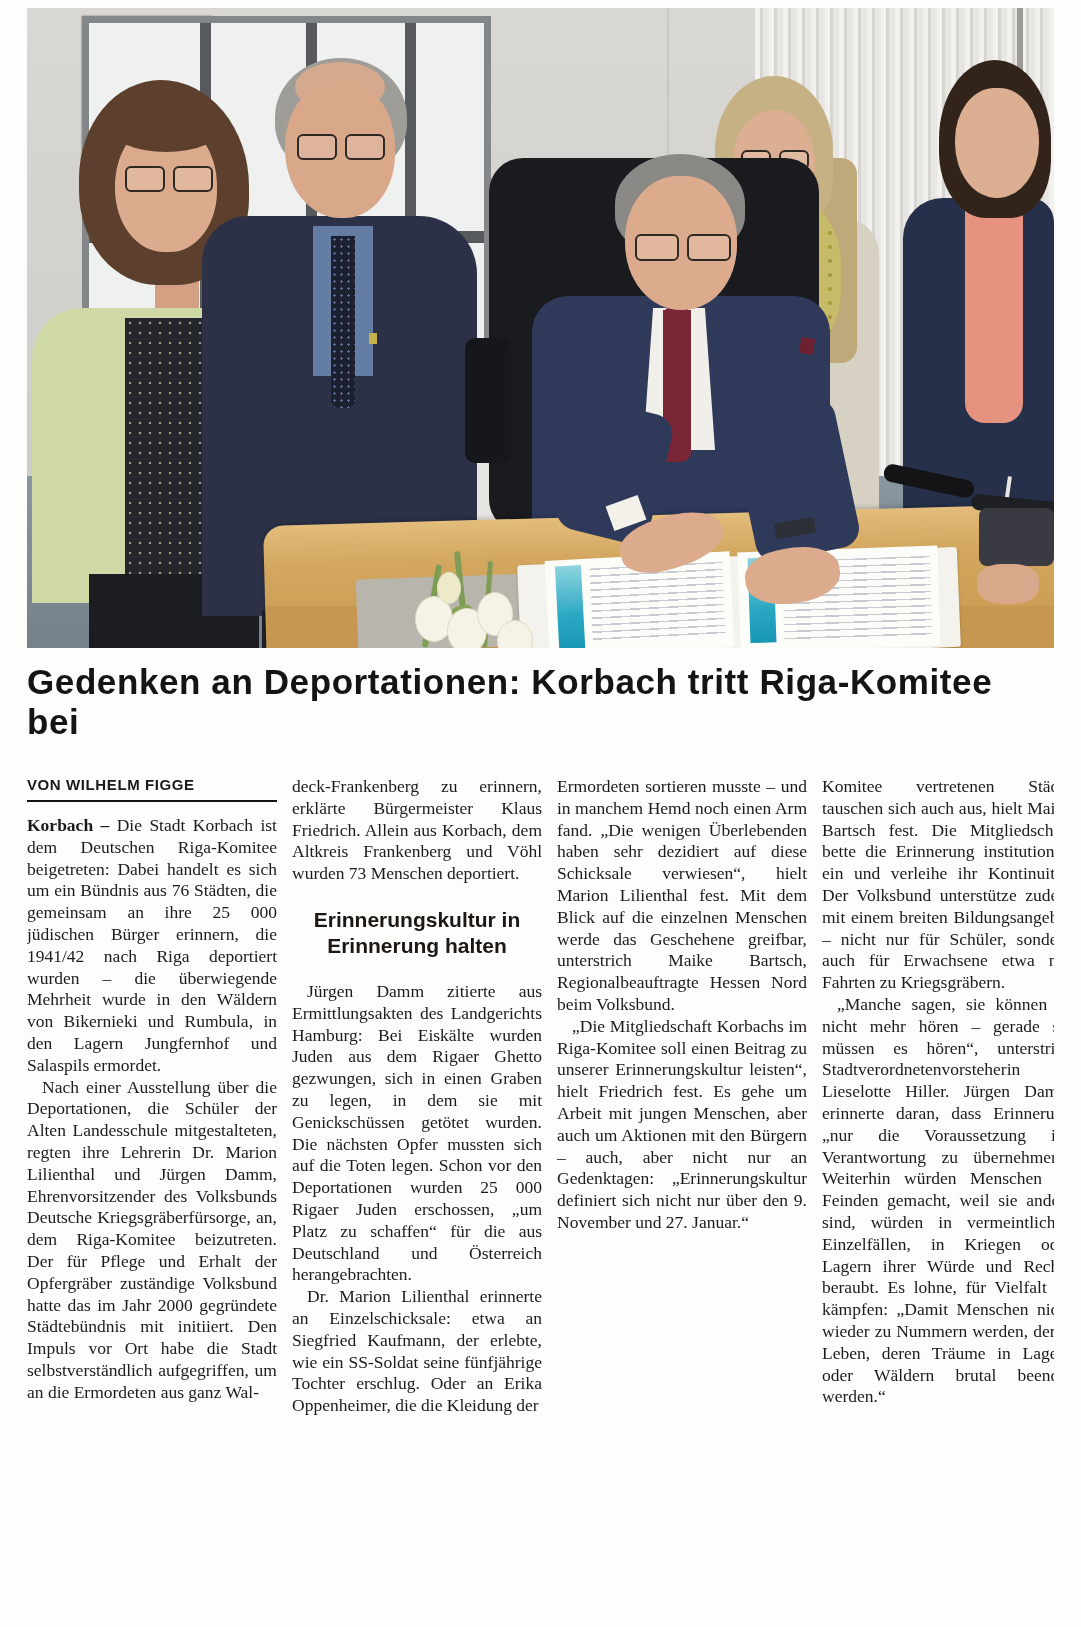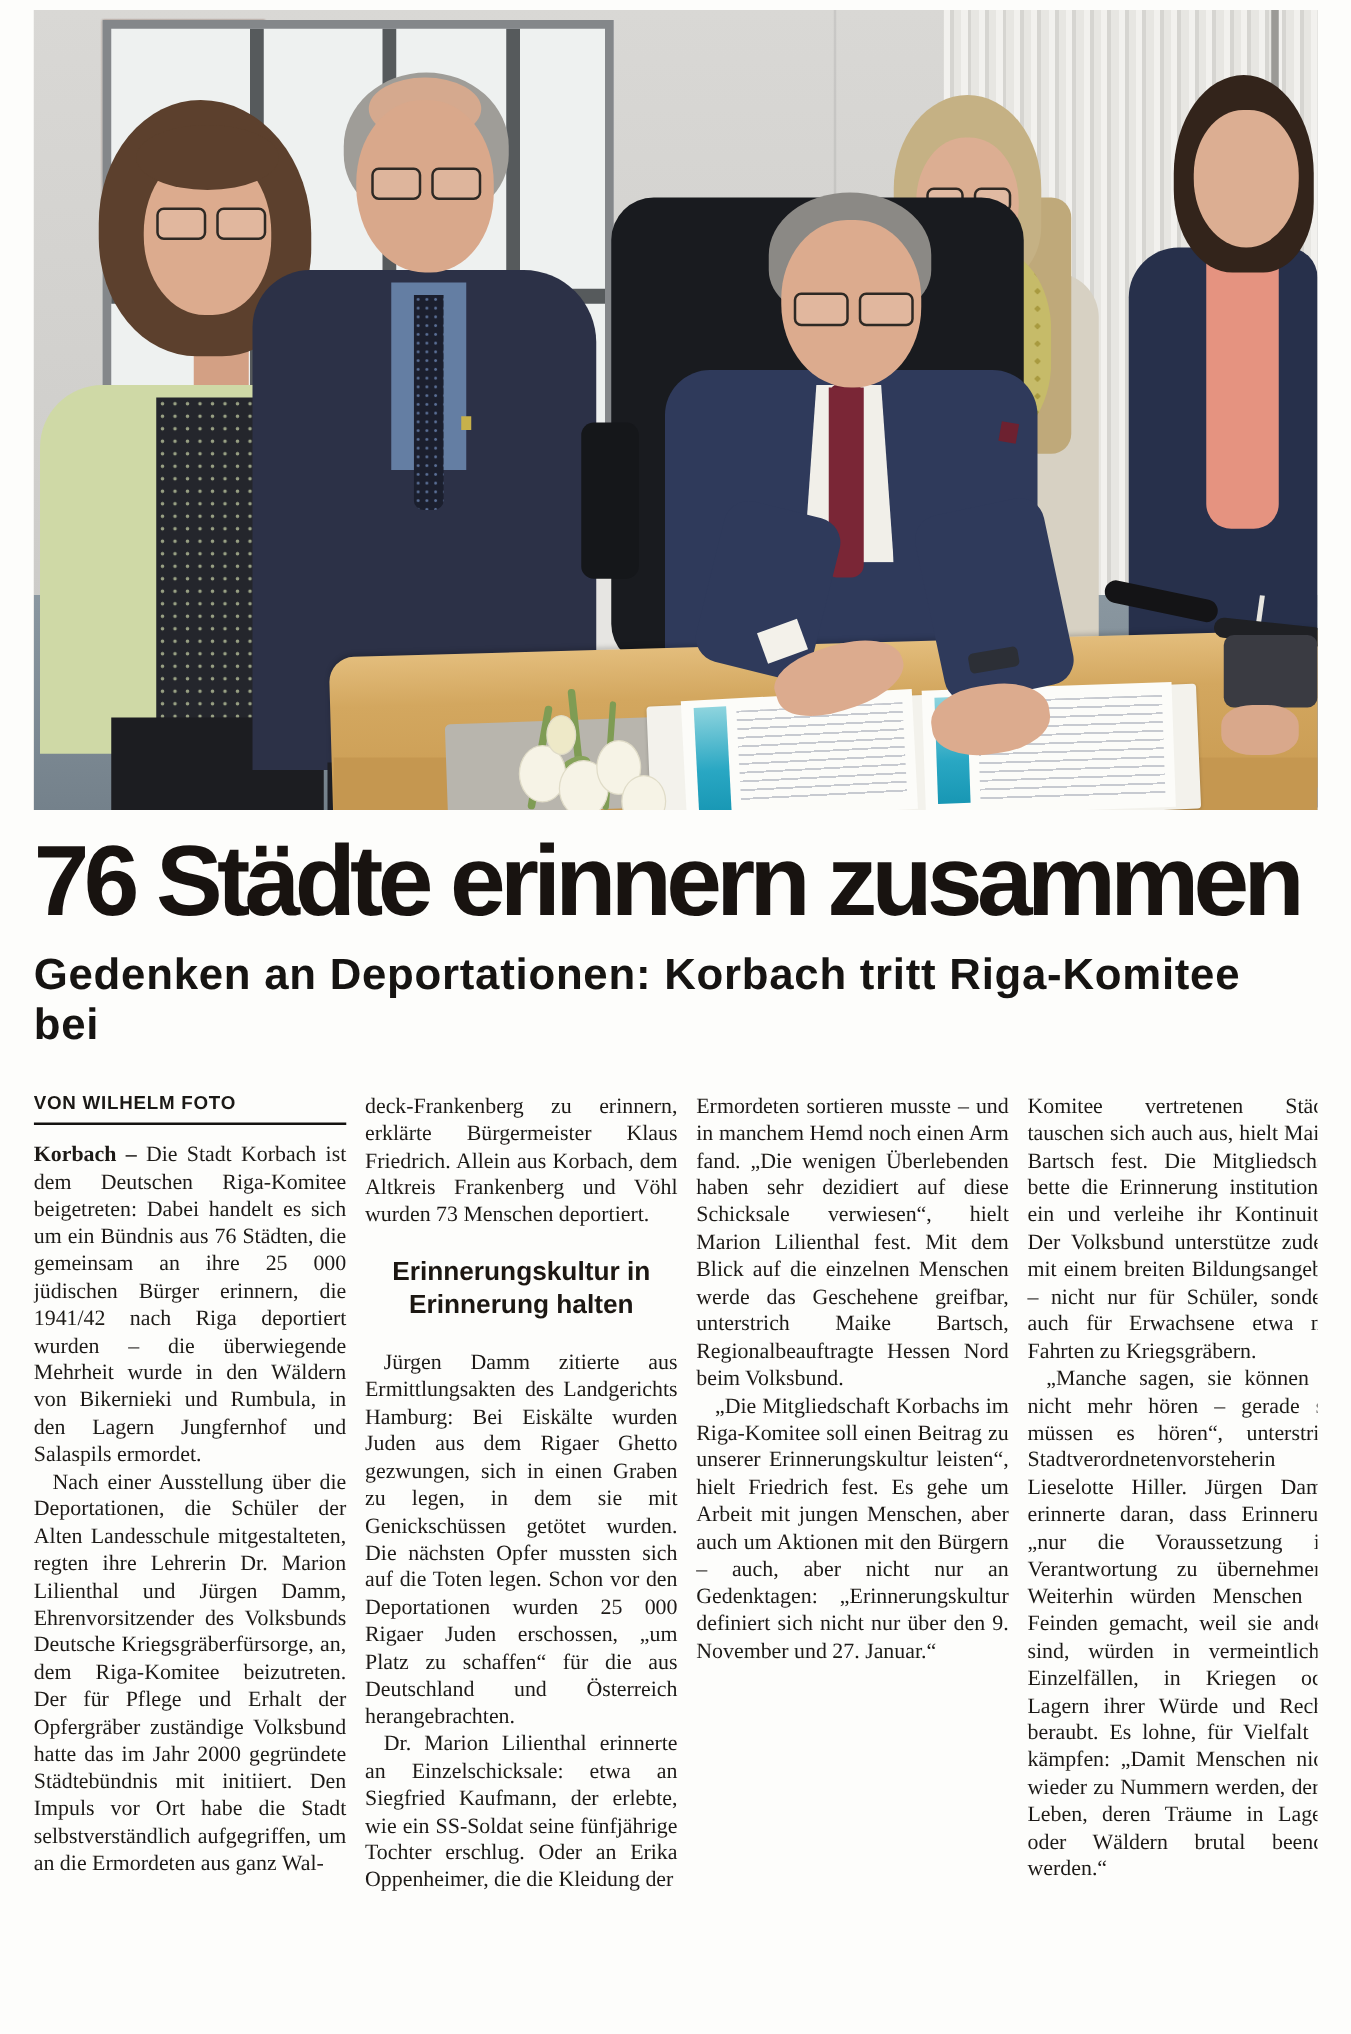--- a/index.html
+++ b/index.html
@@ -239,27 +239,26 @@
       <div class="ab leaf" style="left:452px;top:612px;width:28px;height:14px;transform:rotate(18deg);"></div>
       <div class="ab bloom" style="left:388px;top:588px;width:36px;height:44px;"></div>
       <div class="ab bloom" style="left:420px;top:600px;width:38px;height:44px;"></div>
       <div class="ab bloom" style="left:450px;top:584px;width:34px;height:42px;"></div>
       <div class="ab bloom" style="left:470px;top:612px;width:34px;height:40px;"></div>
       <div class="ab bloom" style="left:410px;top:564px;width:22px;height:30px;background:#eee9c8;"></div>
     </div>
   </figure>
 
 
-  <h1>76 Städte erinnern zusammen</h1>
   <h2>Gedenken an Deportationen: Korbach tritt Riga-Komitee bei</h2>
 
   <div class="cols">
 
     <div class="col">
-      <div class="byline">VON WILHELM FOTO</div>
+      <div class="byline">VON WILHELM FIGGE</div>
       <p><span class="lead-in">Korbach –</span><span> Die Stadt Korbach ist dem Deutschen Riga-Komitee beigetreten: Dabei handelt es sich um ein Bündnis aus 76 Städten, die gemeinsam an ihre 25 000 jüdischen Bürger erinnern, die 1941/42 nach Riga deportiert wurden – die überwiegende Mehrheit wurde in den Wäldern von Bikernieki und Rumbula, in den Lagern Jungfernhof und Salaspils ermordet.</span></p>
       <p class="indent">Nach einer Ausstellung über die Deportationen, die Schüler der Alten Landesschule mitgestalteten, regten ihre Lehrerin Dr. Marion Lilienthal und Jürgen Damm, Ehrenvorsitzender des Volksbunds Deutsche Kriegsgräberfürsorge, an, dem Riga-Komitee beizutreten. Der für Pflege und Erhalt der Opfergräber zuständige Volksbund hatte das im Jahr 2000 gegründete Städtebündnis mit initiiert. Den Impuls vor Ort habe die Stadt selbstverständlich aufgegriffen, um an die Ermordeten aus ganz Wal-</p>
     </div>
 
     <div class="col">
       <p>deck-Frankenberg zu erinnern, erklärte Bürgermeister Klaus Friedrich. Allein aus Korbach, dem Altkreis Frankenberg und Vöhl wurden 73 Menschen deportiert.</p>
       <div class="crosshead">Erinnerungskultur in Erinnerung halten</div>
       <p class="indent">Jürgen Damm zitierte aus Ermittlungsakten des Landgerichts Hamburg: Bei Eiskälte wurden Juden aus dem Rigaer Ghetto gezwungen, sich in einen Graben zu legen, in dem sie mit Genickschüssen getötet wurden. Die nächsten Opfer mussten sich auf die Toten legen. Schon vor den Deportationen wurden 25 000 Rigaer Juden erschossen, „um Platz zu schaffen“ für die aus Deutschland und Österreich herangebrachten.</p>
       <p class="indent">Dr. Marion Lilienthal erinnerte an Einzelschicksale: etwa an Siegfried Kaufmann, der erlebte, wie ein SS-Soldat seine fünfjährige Tochter erschlug. Oder an Erika Oppenheimer, die die Kleidung der</p>
     </div>

